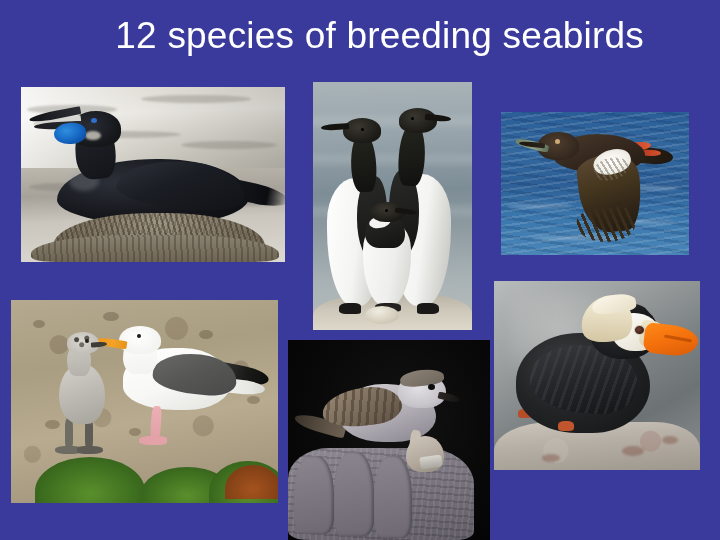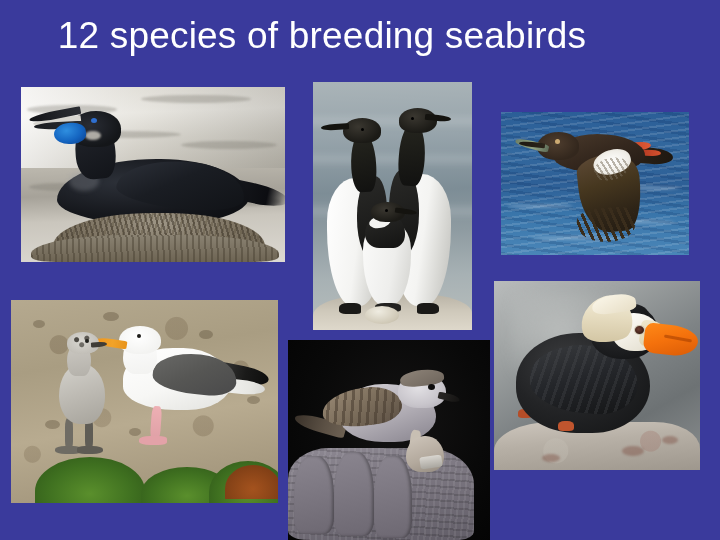--- a/index.html
+++ b/index.html
@@ -625,21 +625,21 @@
   .puff-rock-spot {
     position: absolute; border-radius: 50%; background: rgba(120,70,58,.4);
     filter: blur(1px);
   }
 </style>
 </head>
 <body>
 
 <div id="slide" style="background: rgb(58, 58, 156); width: 720px; height: 540px;">
 
-  <div id="slide-title" style="color: rgb(255, 255, 255); width: 644px;">12 species of breeding seabirds</div>
+  <div id="slide-title" style="color: rgb(255, 255, 255); width: 644px; text-align: right;">12 species of breeding seabirds</div>
 
   <div class="photo" id="photo-cormorant" style="left: 21px; top: 87px; width: 264px; height: 175px;">
     <div class="ph-inner">
       <div class="corm-bg"></div>
       <div class="corm-rock-shade"></div>
       <div class="corm-streak" style="left:6px;top:18px;width:90px;height:9px;"></div>
       <div class="corm-streak" style="left:120px;top:8px;width:110px;height:8px;"></div>
       <div class="corm-streak" style="left:40px;top:44px;width:120px;height:7px;"></div>
       <div class="corm-streak" style="left:160px;top:54px;width:96px;height:8px;"></div>
       <div class="corm-streak" style="left:8px;top:96px;width:70px;height:8px;"></div>

